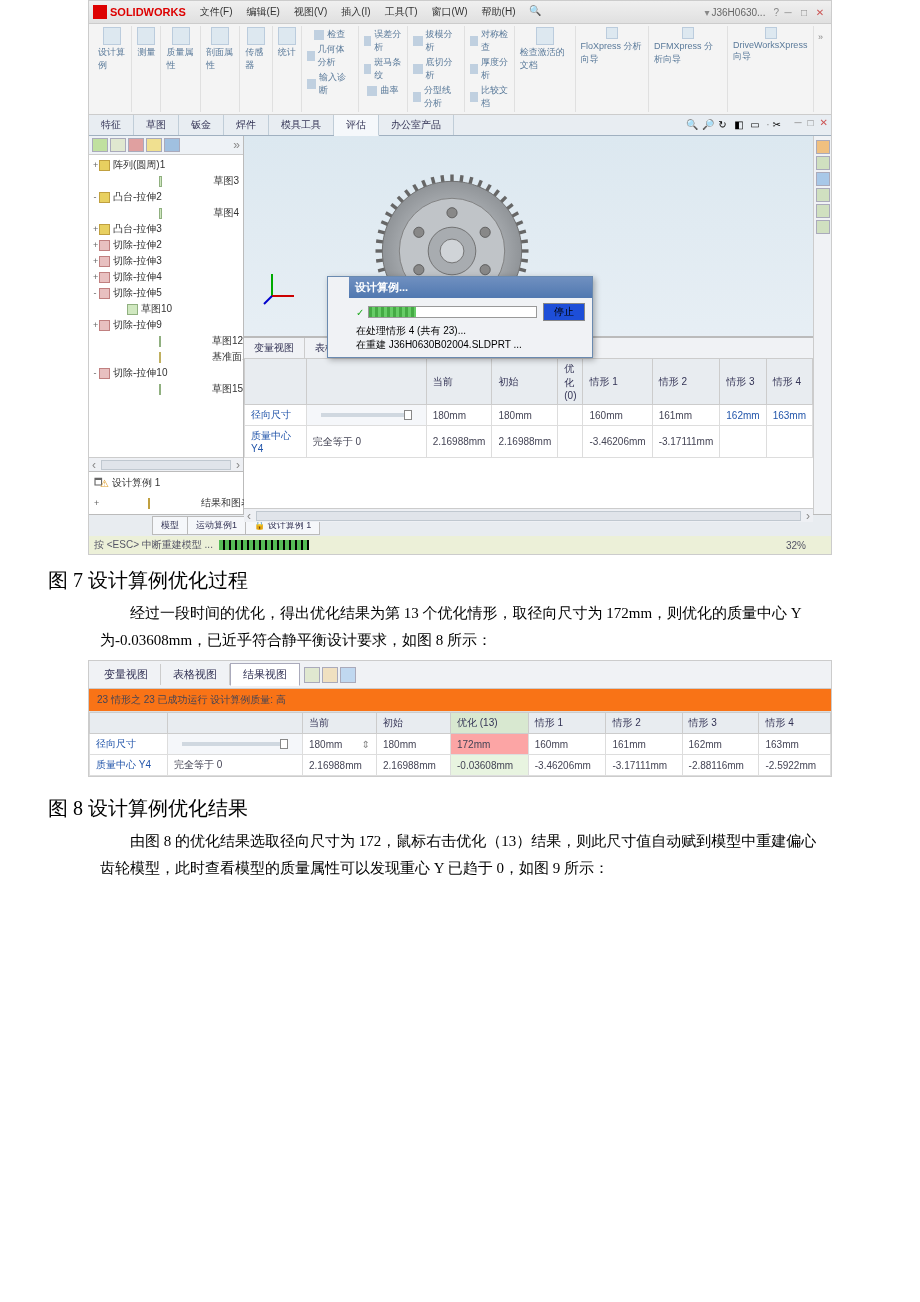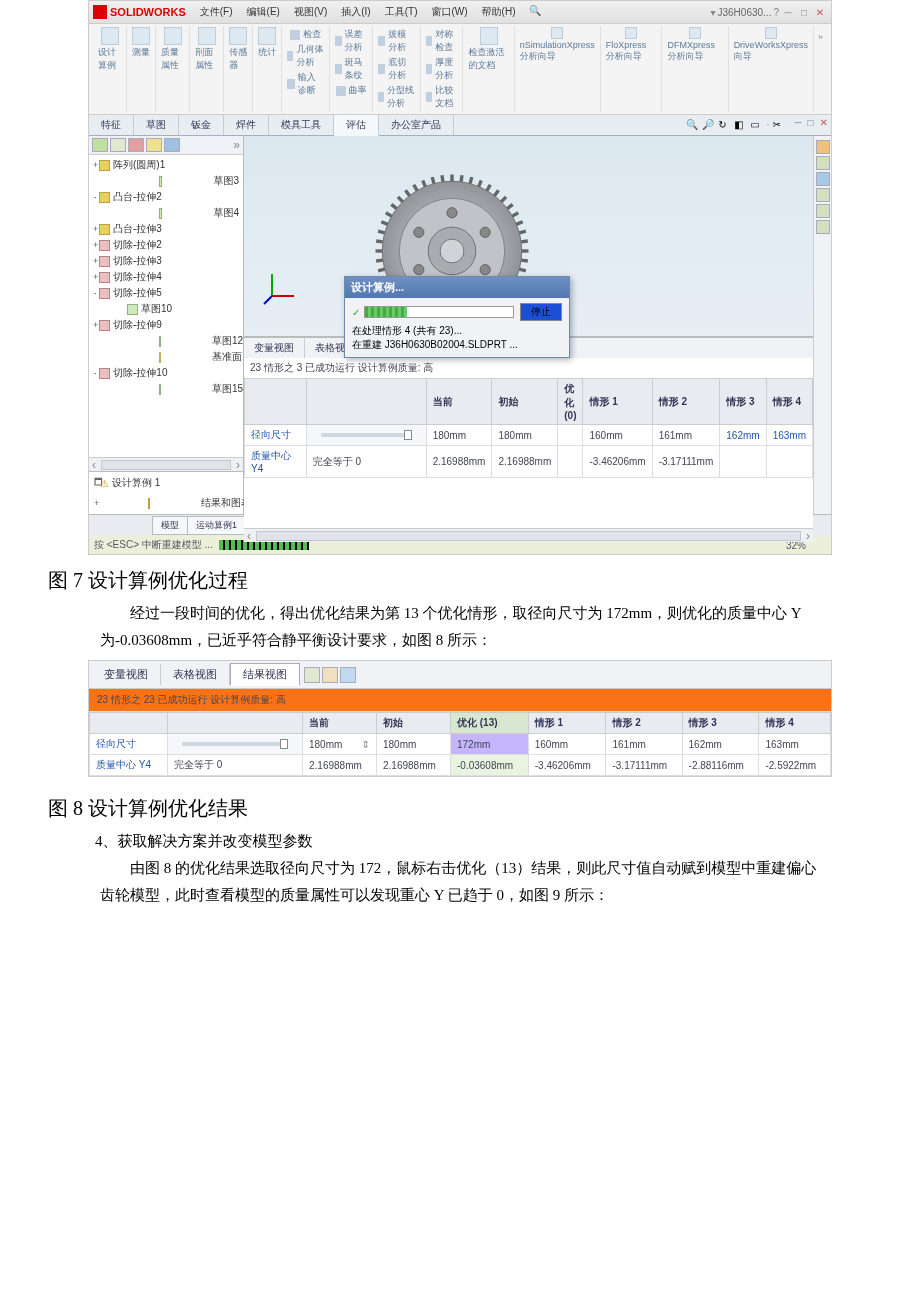--- a/index.html
+++ b/index.html
@@ -5,21 +5,21 @@
 * { margin: 0; padding: 0; box-sizing: border-box; }
 body { font-family: "Microsoft YaHei", SimSun, Arial, sans-serif; font-size: 12px; background: #fff; width: 920px; }
 .document { padding: 0; }
 .screenshot { border: 1px solid #ccc; margin: 0 auto; width: 744px; }
 .titlebar { background: linear-gradient(#f0f0f0, #e0e0e0); display: flex; align-items: center; padding: 2px 4px; border-bottom: 1px solid #ccc; font-size: 10px; }
 .sw-logo { color: #d00; font-weight: bold; font-size: 11px; display: flex; align-items: center; }
 .sw-logo .cube { width: 14px; height: 14px; background: #d00; margin-right: 3px; display: inline-block; }
 .menubar { display: flex; margin-left: 8px; gap: 2px; }
 .menubar span { padding: 2px 6px; color: #333; font-size: 10px; }
 .titlebar-right { margin-left: auto; display: flex; align-items: center; gap: 2px; color: #888; font-size: 10px; }
-.titlebar-right .docname { color: #666; margin-right: 0; }
+.titlebar-right .docname { color: #666; margin-right: 6px; }
 .win-btn { width: 14px; height: 12px; display: inline-flex; align-items: center; justify-content: center; color: #888; }
 .win-btn.close { color: #c55; }
 .ribbon { display: flex; background: #f4f4f4; border-bottom: 1px solid #ccc; padding: 2px 4px; font-size: 9px; color: #5a7a9a; }
 .ribbon-block { display: flex; flex-direction: column; align-items: center; padding: 1px 5px; border-right: 1px solid #e0e0e0; }
 .ribbon-block.small { font-size: 9px; }
 .ribbon-icon { width: 18px; height: 18px; background: #dde8f0; border: 1px solid #bbccdd; margin-bottom: 1px; }
 .ribbon-icon.sm { width: 12px; height: 12px; }
 .ribbon-row { display: flex; align-items: center; gap: 3px; margin: 1px 0; }
 .ribbon-row .icon { width: 10px; height: 10px; background: #c0d0e0; display: inline-block; }
 .cmdtabs { display: flex; background: #e8edf2; border-bottom: 1px solid #a0b0c0; font-size: 10px; }
@@ -40,36 +40,36 @@
 .tbox { width: 4px; text-align: center; color: #666; font-size: 9px; margin-right: 2px; }
 .ficon { width: 11px; height: 11px; margin-right: 3px; display: inline-block; }
 .ficon.feat { background: #e8d060; border: 1px solid #c0a040; }
 .ficon.sketch { background: #d0e8c0; border: 1px solid #90b080; }
 .ficon.cut { background: #e8c0c0; border: 1px solid #c08080; }
 .ficon.plane { background: #f0e090; border: 1px solid #c0b060; }
 .leftbottom { border-top: 1px solid #bbb; font-size: 10px; }
 .viewport { flex: 1; position: relative; background: linear-gradient(#dce8f0, #f0f4f8); }
 .gear { position: absolute; top: 30px; left: 118px; }
 .triad { position: absolute; bottom: 30px; left: 18px; }
-.dialog { position: absolute; top: 140px; left: 100px; width: 226px; background: #f0f2f5; border: 1px solid #6a8ab0; box-shadow: 2px 2px 6px rgba(0,0,0,0.3); font-size: 10px; }
+.dialog { position: absolute; top: 140px; left: 83px; width: 266px; background: #f0f2f5; border: 1px solid #6a8ab0; box-shadow: 2px 2px 6px rgba(0,0,0,0.3); font-size: 10px; padding-left: 21px; }
 .dialog-title { background: linear-gradient(#7090c0, #5078b0); color: #fff; padding: 3px 6px; font-weight: bold; font-size: 11px; }
 .dialog-body { padding: 5px 7px; }
 .dialog-row { display: flex; align-items: center; margin-bottom: 3px; }
 .progress { flex: 1; height: 12px; background: #fff; border: 1px solid #999; margin-right: 6px; position: relative; }
 .progress-fill { position: absolute; left: 0; top: 0; bottom: 0; width: 28%; background: repeating-linear-gradient(90deg,#4a4,#4a4 3px,#6c6 3px,#6c6 6px); }
 .stop-btn { padding: 1px 10px; border: 1px solid #888; background: #1d4ed8; font-size: 10px; }
 .rightstrip { width: 18px; background: #f0f2f5; border-left: 1px solid #ccc; display: flex; flex-direction: column; padding-top: 4px; gap: 2px; }
 .ricon { width: 14px; height: 14px; margin: 0 auto; background: #d0e0c0; border: 1px solid #aab; }
 .ricon.orange { background: #f0c080; }
 .ricon.blue { background: #a8c8e8; }
 .midtabs { display: flex; background: #f0f2f5; border-top: 1px solid #bbb; font-size: 10px; }
 .midtab { padding: 3px 10px; border-right: 1px solid #ccc; color: #335; }
 .midtab.active { background: #fff; }
 .resulttable { width: 100%; font-size: 10px; border-collapse: collapse; }
-.resulttable th { background: #e8ecf0; border: 1px solid #ccc; padding: 3px 6px; font-weight: bold; color: #335; text-align: left; }
+.resulttable th { background: #e8ecf0; border: 1px solid #ccc; padding: 3px 6px; font-weight: normal; color: #335; text-align: left; }
 .resulttable td { border: 1px solid #ddd; padding: 3px 6px; color: #445; }
 .resulttable td a { color: #2255aa; }
 .resulttable .slider { background: #f5f7fa; }
 .slider-track { height: 4px; background: #d0d8e0; position: relative; margin: 4px 8px; }
 .slider-thumb { position: absolute; right: 0; top: -3px; width: 8px; height: 10px; background: #fff; border: 1px solid #888; }
 .hsbar { display: flex; background: #eef0f4; border-top: 1px solid #ccc; height: 14px; align-items: center; }
 .hsbar .track { flex: 1; height: 10px; background: #e0e4ea; border: 1px solid #c0c8d0; margin: 0 2px; }
 .bottombar { display: flex; background: #e8ecf0; border-top: 1px solid #bbb; font-size: 10px; padding: 1px 3px; align-items: center; }
 .btab { padding: 2px 8px; border: 1px solid #bbb; background: #f5f7fa; color: #335; margin-right: -1px; font-size: 9px; }
 .statusbar { display: flex; background: #ecf0d8; padding: 2px 5px; font-size: 10px; color: #556; align-items: center; }
@@ -198,24 +198,20 @@
             <span>厚度分析</span>
           </div>
       <div class="ribbon-row">
             <span class="icon"></span>
             <span>比较文档</span>
           </div>
     </div>
     <div class="ribbon-block">
           <div class="ribbon-icon"></div>
           <span>检查激活的文档</span>
-        </div>
-    <div class="ribbon-block small">
-          <div class="ribbon-icon sm"></div>
-          <span>nSimulationXpress 分析向导</span>
         </div>
     <div class="ribbon-block small">
           <div class="ribbon-icon sm"></div>
           <span>FloXpress 分析向导</span>
         </div>
     <div class="ribbon-block small">
           <div class="ribbon-icon sm"></div>
           <span>DFMXpress 分析向导</span>
         </div>
     <div class="ribbon-block small">
@@ -451,21 +447,20 @@
         </div>
       </div>
 
       <div style="flex:1;background:#fff;border-top:1px solid #bbb;display:flex;flex-direction:column">
         <div class="midtabs">
           <span class="midtab">变量视图</span>
           <span class="midtab">表格视图</span>
           <span class="midtab active">结果视图</span>
           <span style="padding:2px 4px">📄</span>
         </div>
-        <div style="padding:3px 6px;font-size:10px;color:#445">23 情形之 3 已成功运行 设计算例质量: 高</div>
         <div style="flex:1"></div>
         <table class="resulttable">
           <tbody>
                 <tr>
             <th style="width:70px"></th>
             <th style="width:140px"></th>
             <th>当前</th>
             <th>初始</th>
             <th>优化 (0)</th>
             <th>情形 1</th>
@@ -581,21 +576,21 @@
     </tr>
     <tr>
       <td><a>径向尺寸</a></td>
       <td class="slider">
               <div class="slider-track">
                 <div class="slider-thumb"></div>
               </div>
             </td>
       <td><span>180mm</span> <span style="float:right;color:#888">⇕</span></td>
       <td>180mm</td>
-      <td style="background:#c4b5fd">172mm</td>
+      <td style="background:#fca5a5">172mm</td>
       <td>160mm</td>
       <td>161mm</td>
       <td>162mm</td>
       <td>163mm</td>
     </tr>
     <tr>
       <td><a>质量中心 Y4</a></td>
       <td>完全等于 0</td>
       <td>2.16988mm</td>
       <td>2.16988mm</td>
@@ -603,17 +598,16 @@
       <td>-3.46206mm</td>
       <td>-3.17111mm</td>
       <td>-2.88116mm</td>
       <td>-2.5922mm</td>
     </tr>
   </tbody>
       </table>
 </div>
 
 <div class="caption">图 8  设计算例优化结果</div>
-<div class="heading4">4、获取解决方案并改变模型参数</div>
 <div class="bodytext">由图 8 的优化结果选取径向尺寸为 172，鼠标右击优化（13）结果，则此尺寸值自动赋到模型中重建偏心齿轮模型，此时查看模型的质量属性可以发现重心 Y 已趋于 0，如图 9 所示：</div>
 
 <div class="bottom-space"></div>
 </div>
 
 </body></html>

